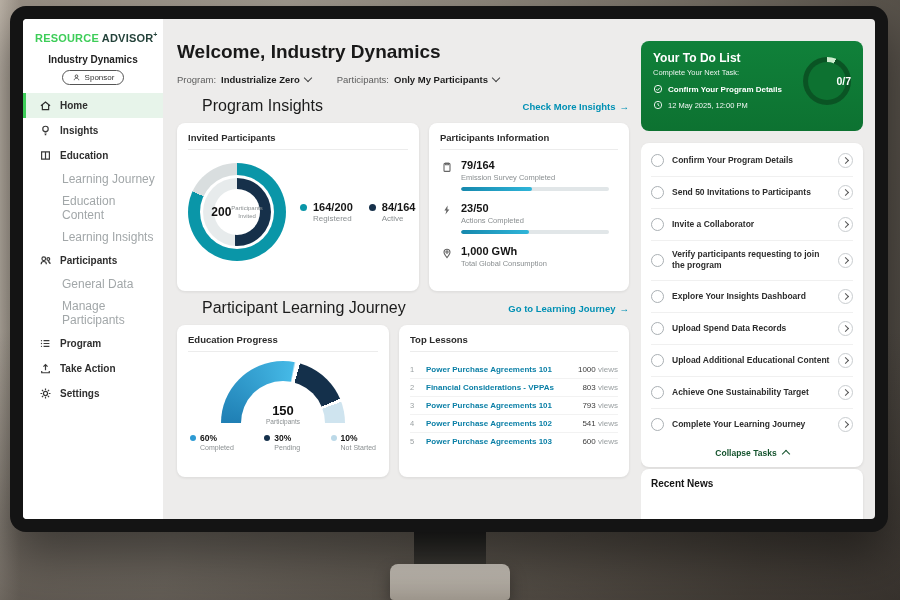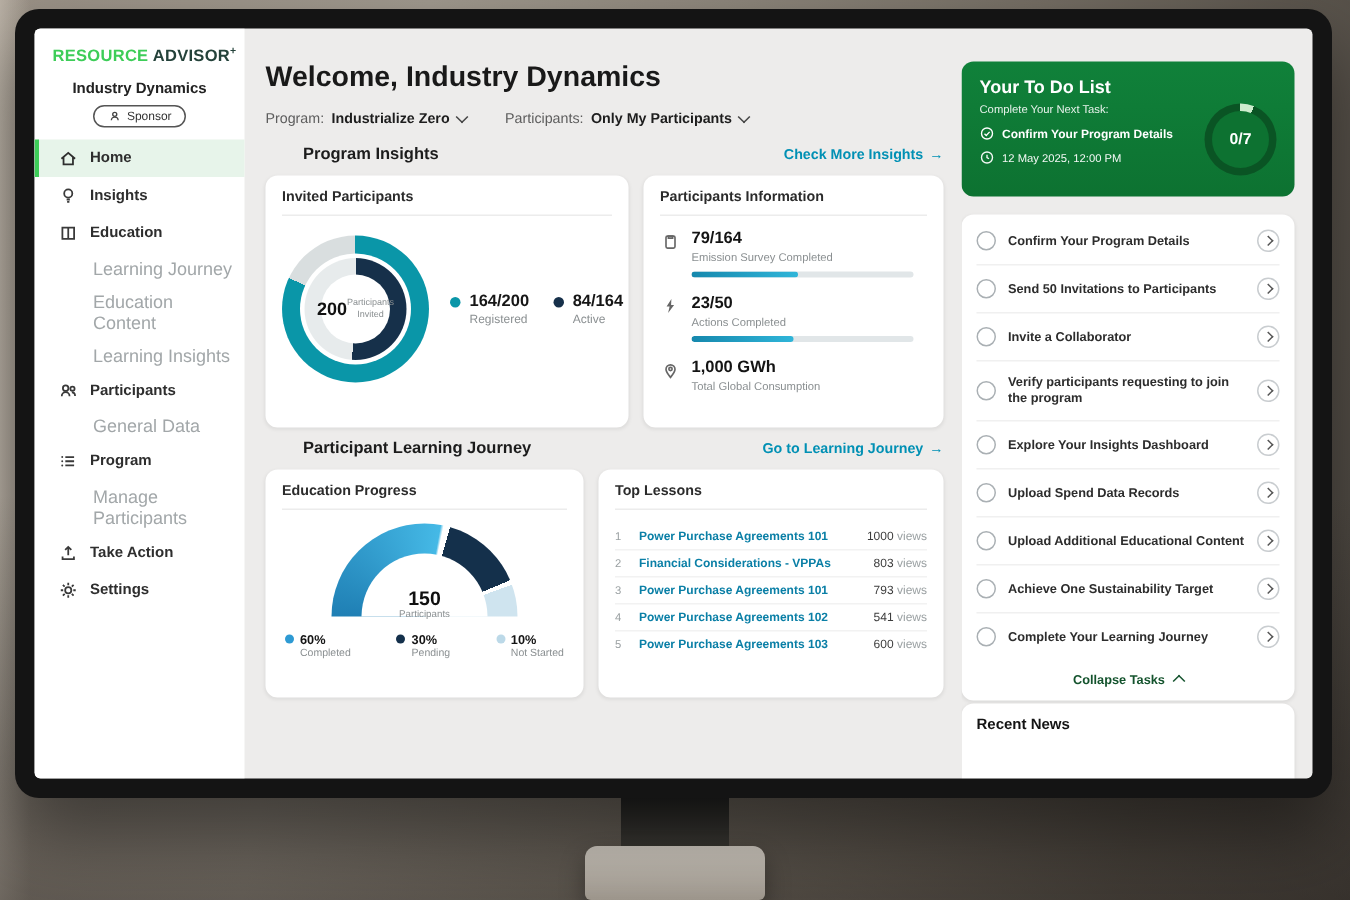--- a/index.html
+++ b/index.html
@@ -44,21 +44,21 @@
   .welcome{font-size:19px;font-weight:bold;color:#191919;margin:0 0 11px;}
   .filters{display:flex;gap:26px;align-items:center;margin-bottom:12px;}
   .filter{display:flex;align-items:center;gap:5px;font-size:9.5px;color:#5d5d5d;cursor:pointer;}
   .filter b{color:#1d1d1d;}
   .chev{width:5px;height:5px;border-right:1.3px solid #444;border-bottom:1.3px solid #444;
     display:inline-block;transform:rotate(45deg);margin-top:-3px;}
   .chev.right{transform:rotate(-45deg);margin:0;}
   .chev.up{transform:rotate(225deg);margin-top:2px;}
 
   .section-head{display:flex;justify-content:space-between;align-items:center;margin:8px 0 8px;}
-  .section-title{font-size:11px;font-weight:bold;color:#1c1c1c;padding-left:25px;}
+  .section-title{font-size:16px;font-weight:normal;color:#1c1c1c;padding-left:25px;}
   .section-link{font-size:9.5px;font-weight:bold;color:#0090b4;display:flex;gap:4px;align-items:center;cursor:pointer;}
 
   .cards{display:flex;gap:10px;}
   .card{background:#fff;border-radius:8px;box-shadow:0 1px 3px rgba(20,20,20,.09);padding:9px 11px;box-sizing:border-box;}
   .card-title{font-size:9.5px;font-weight:bold;color:#2b2b2b;padding-bottom:6px;border-bottom:1px solid #ececec;margin-bottom:9px;}
 
   #card-invited{width:242px;height:168px;}
   .invited-body{display:flex;align-items:center;gap:14px;padding-top:4px;}
   .donut{width:98px;height:98px;position:relative;border-radius:50%;flex-shrink:0;
     background:conic-gradient(#0a96a8 0 295deg,#d9dedf 295deg 360deg);}
@@ -112,22 +112,22 @@
 
   
   .rightcol{width:234px;flex-shrink:0;padding:22px 12px 0 0;display:flex;flex-direction:column;overflow:hidden;box-sizing:border-box;}
   .todo-card{background:linear-gradient(180deg,#10813a,#0d7231);border-radius:8px;color:#fff;
     padding:10px 12px;position:relative;height:90px;box-sizing:border-box;flex-shrink:0;}
   .todo-title{font-size:12px;font-weight:bold;margin-bottom:3px;}
   .todo-sub{font-size:7.5px;opacity:.9;margin-bottom:7px;}
   .todo-row{display:flex;align-items:center;gap:5px;font-size:8px;font-weight:bold;margin-bottom:6px;width:150px;}
   .todo-row.time{font-weight:normal;font-size:7.5px;opacity:.95;}
   .todo-row svg{width:10px;height:10px;flex-shrink:0;}
-  .todo-ring{position:absolute;right:12px;top:28px;width:48px;height:48px;border-radius:50%;
-    background:conic-gradient(#cdeccd 0 22deg,#0a5424 22deg 360deg);display:flex;align-items:center;justify-content:center;}
+  .todo-ring{position:absolute;right:12px;top:16px;width:48px;height:48px;border-radius:50%;
+    background:conic-gradient(#cdeccd 0 22deg,#0a5424 22deg 360deg);display:flex;align-items:center;justify-content:flex-end;}
   .todo-ring::before{content:"";position:absolute;inset:5px;border-radius:50%;background:#0d7231;}
   .todo-ring .v{position:relative;font-size:10.5px;font-weight:bold;z-index:1;color:#fff;}
 
   .tasks-card{background:#fff;border-radius:8px;margin-top:12px;padding:2px 10px 2px;
     box-shadow:0 1px 3px rgba(0,0,0,.09);flex-shrink:0;}
   .task{display:flex;align-items:center;gap:8px;padding:8px 0;border-bottom:1px solid #f0f0f0;}
   .task .cb{width:13px;height:13px;border:1.4px solid #aab0b4;border-radius:50%;flex-shrink:0;cursor:pointer;box-sizing:border-box;}
   .task .tl{flex:1;font-size:8.5px;font-weight:bold;color:#2d2d2d;line-height:1.35;}
   .task .go{width:15px;height:15px;border:1px solid #c9cdd0;border-radius:50%;display:flex;
     align-items:center;justify-content:center;flex-shrink:0;cursor:pointer;box-sizing:border-box;}
@@ -208,33 +208,33 @@
                 <path d="M2 9.4c0-1.5 1.1-2.5 2.4-2.5s2.4 1 2.4 2.5"></path>
                 <circle cx="8.6" cy="4.7" r="1.3"></circle>
                 <path d="M8.2 7c1.2 0 2 1 2 2.2"></path>
               </svg>
             </span>
         <span>Participants</span>
       </div>
       <div class="nav-item sub">
         <span>General Data</span>
       </div>
+      <div class="nav-item sub">
+        <span>Manage Participants</span>
+      </div>
       <div class="nav-item">
         <span class="nav-ic">
               <svg viewBox="0 0 12 12" fill="none" stroke="#3a3a3a" stroke-width="1.1">
                 <path d="M4.2 3.4h5.4M4.2 6h5.4M4.2 8.6h5.4"></path>
                 <circle cx="2.3" cy="3.4" r=".6" fill="#3a3a3a" stroke="none"></circle>
                 <circle cx="2.3" cy="6" r=".6" fill="#3a3a3a" stroke="none"></circle>
                 <circle cx="2.3" cy="8.6" r=".6" fill="#3a3a3a" stroke="none"></circle>
               </svg>
             </span>
         <span>Program</span>
-      </div>
-      <div class="nav-item sub">
-        <span>Manage Participants</span>
       </div>
       <div class="nav-item">
         <span class="nav-ic">
               <svg viewBox="0 0 12 12" fill="none" stroke="#3a3a3a" stroke-width="1.1">
                 <path d="M6 7.6V2.4M4.1 4.3 6 2.4l1.9 1.9M2.5 8.3v1.6h7V8.3"></path>
               </svg>
             </span>
         <span>Take Action</span>
       </div>
       <div class="nav-item">

